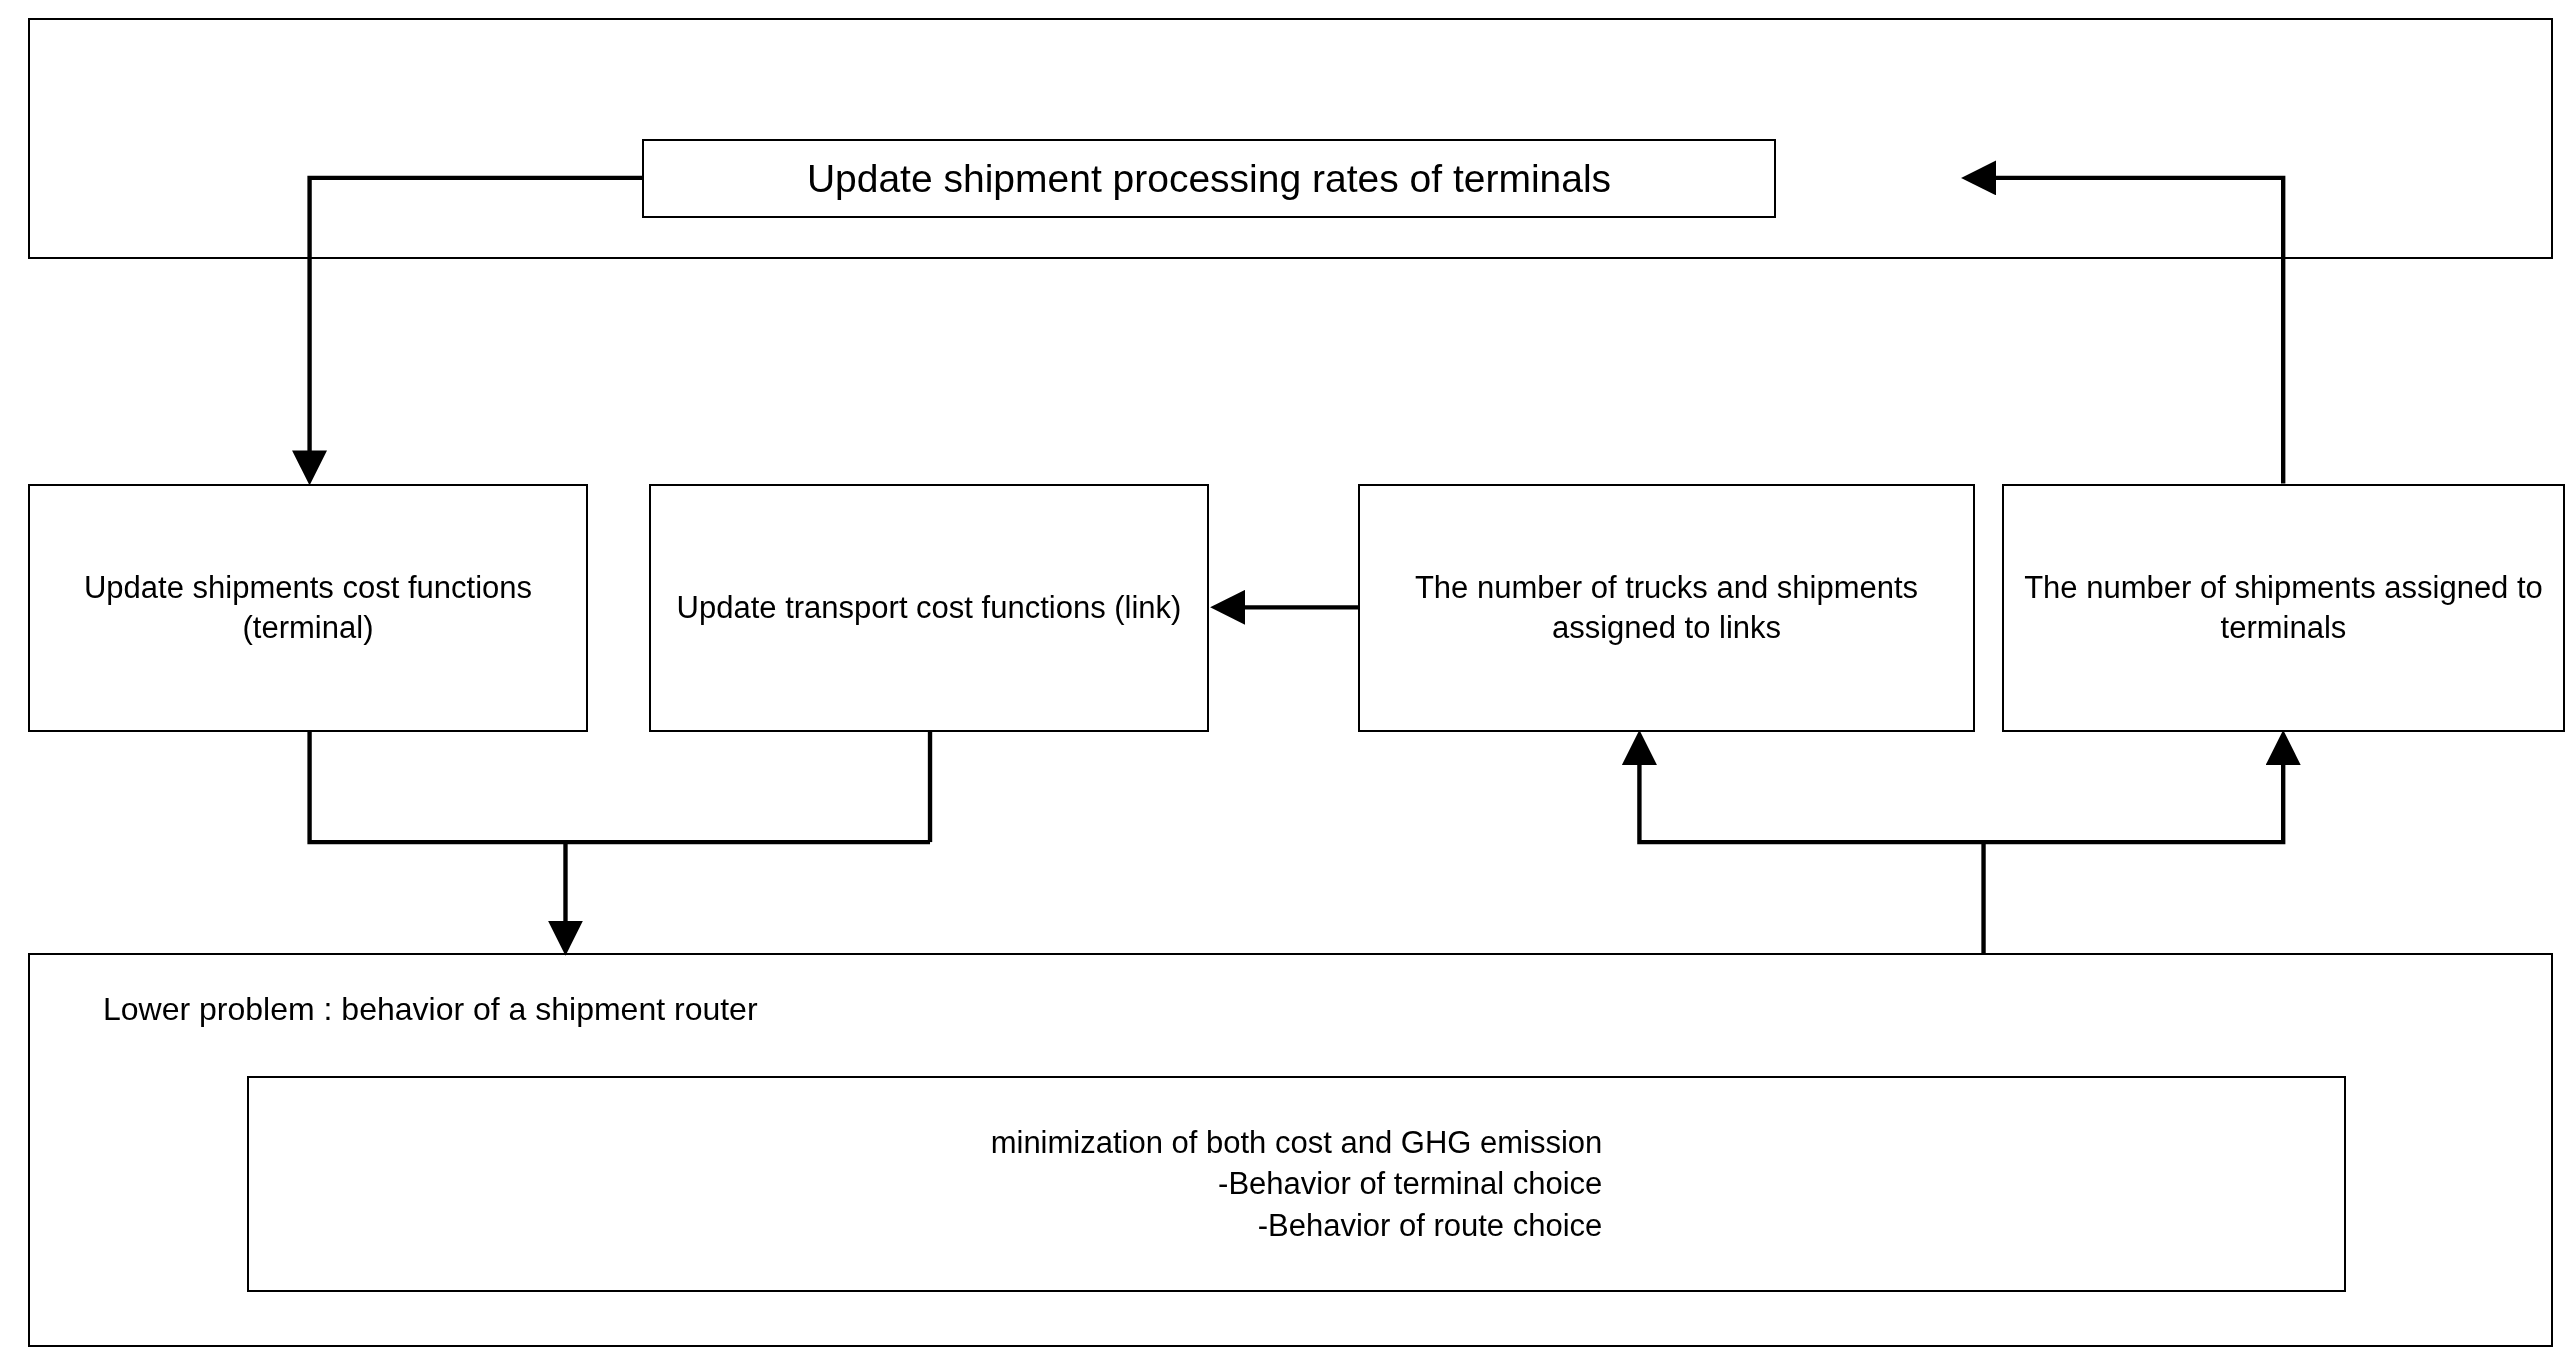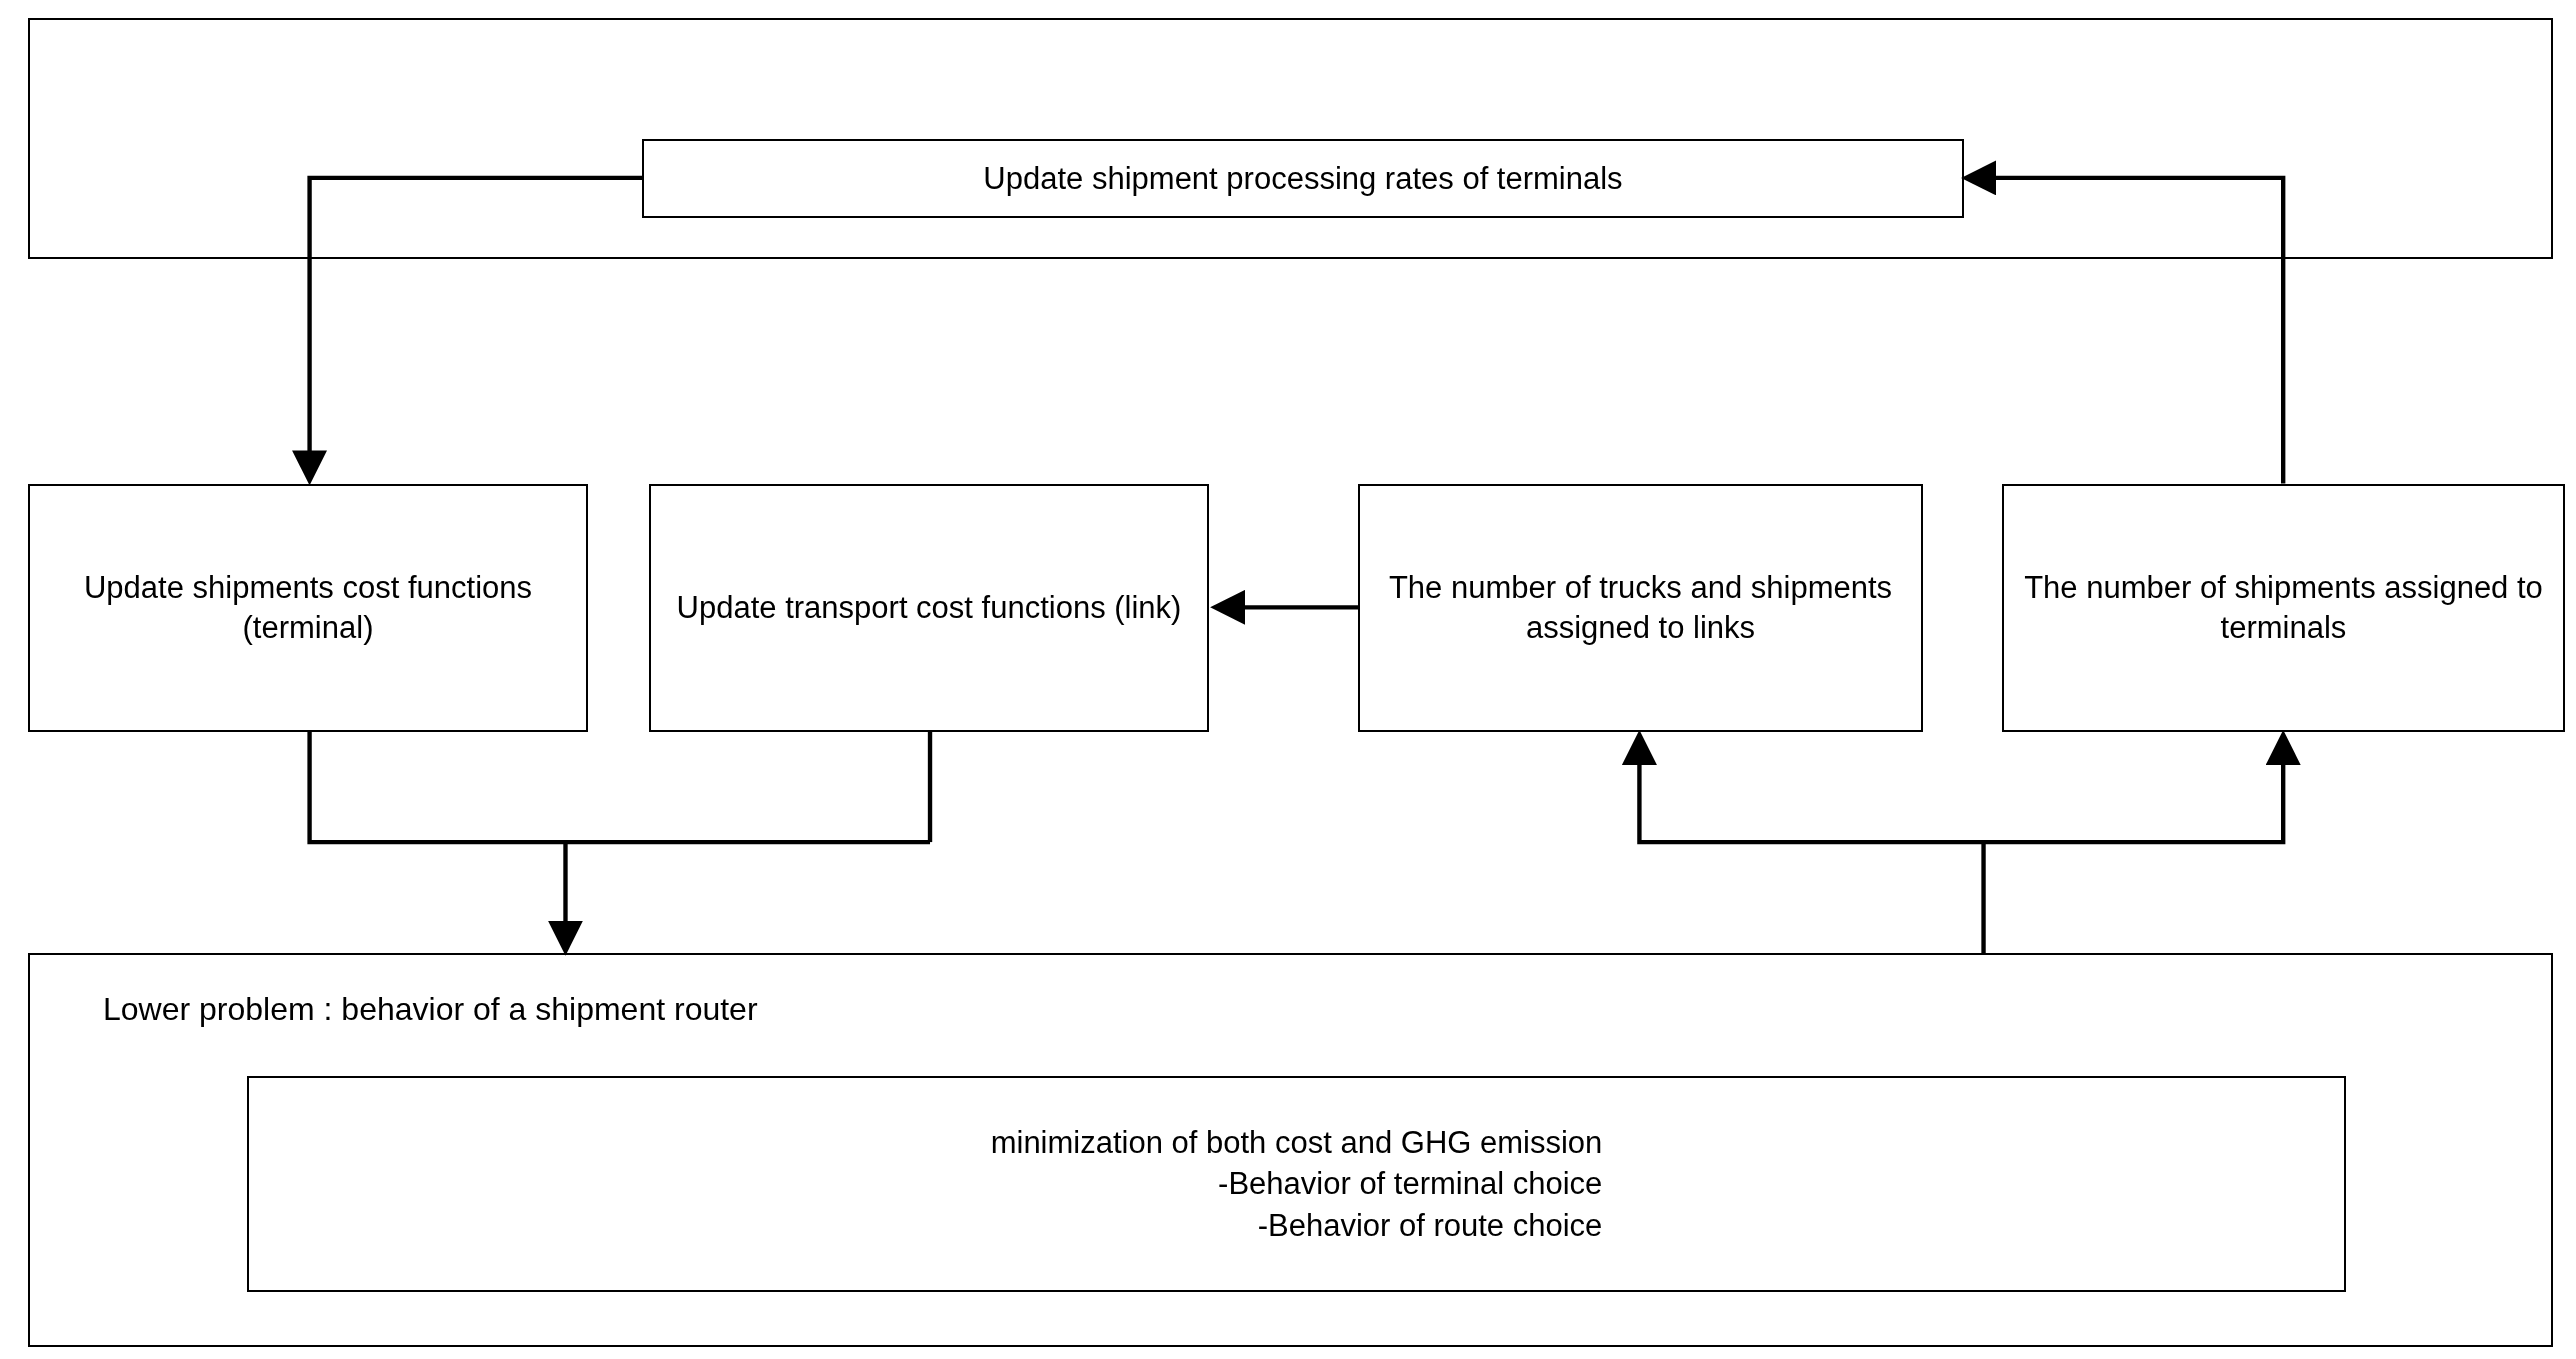--- a/index.html
+++ b/index.html
@@ -47,23 +47,23 @@
     width: 2525px;
     height: 241px;
   }
   #upper-title {
     left: 67px;
     top: 38px;
   }
   #update-rates-box {
     left: 642px;
     top: 139px;
-    width: 1322px;
+    width: 1134px;
     height: 79px;
-    font-size: 31px;
+    font-size: 39px;
     justify-content: center;
   }
   
   #proc-cost-box {
     left: 28px;
     top: 484px;
     width: 560px;
     height: 248px;
     font-size: 31px;
     padding: 0 11.7px;
@@ -72,21 +72,21 @@
     left: 649px;
     top: 484px;
     width: 560px;
     height: 248px;
     font-size: 31px;
     padding: 0 0;
   }
   #trucks-box {
     left: 1358px;
     top: 484px;
-    width: 565px;
+    width: 617px;
     height: 248px;
     font-size: 31px;
     padding: 0 11.7px;
   }
   #shipments-terminals-box {
     left: 2002px;
     top: 484px;
     width: 563px;
     height: 248px;
     font-size: 31px;

